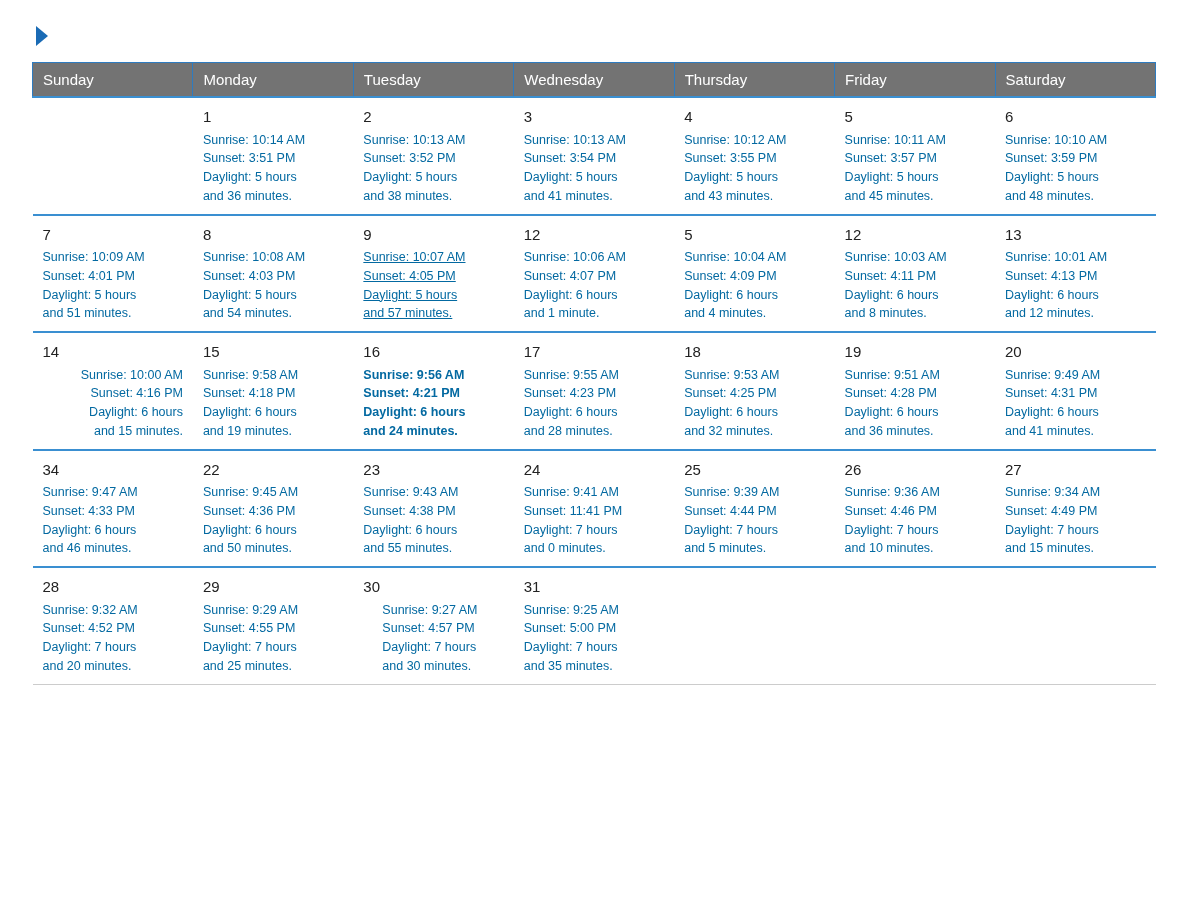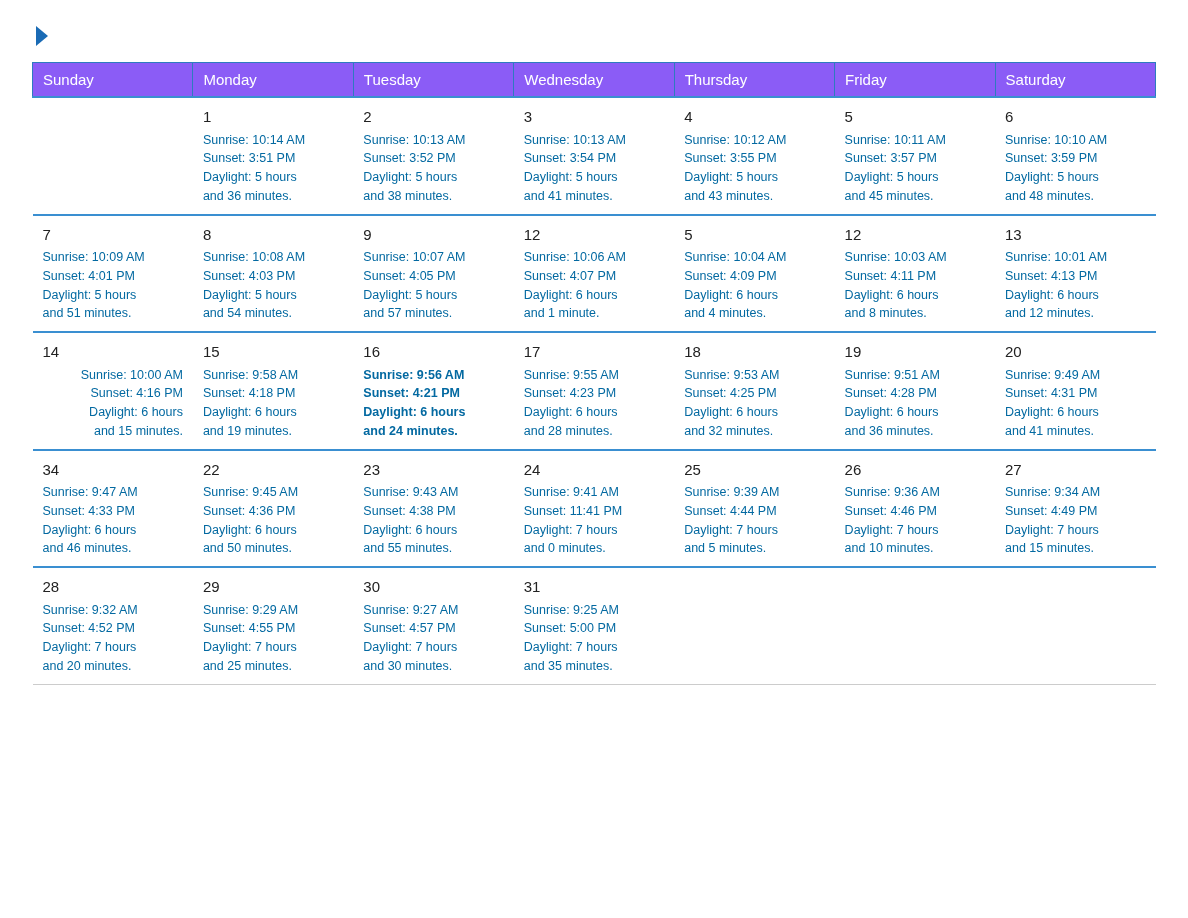--- a/index.html
+++ b/index.html
@@ -58,21 +58,21 @@
       font-size: 20px;
       font-weight: normal;
       color: #555;
     }
     table {
       width: 100%;
       border-collapse: collapse;
       font-size: 13px;
     }
     thead th {
-      background-color: #8b5cf6;
+      background-color: #737373;
       color: #fff;
       padding: 8px 10px;
       text-align: left;
       font-size: 15px;
       font-weight: normal;
       border: 1px solid #2e7bbf;
     }
     tbody td {
       vertical-align: top;
       padding: 8px 10px;
@@ -195,21 +195,21 @@
         </td>
         <td>
           <span class="cell-num">8</span>
           <div class="cell-info" style="white-space: pre-line;">Sunrise: 10:08 AM
 Sunset: 4:03 PM
 Daylight: 5 hours
 and 54 minutes.</div>
         </td>
         <td>
           <span class="cell-num">9</span>
-          <div class="cell-info" style="white-space: pre-line;">Sunrise: 10:07 AM
+          <div class="cell-info" style="white-space: pre-line; text-decoration: underline;">Sunrise: 10:07 AM
 Sunset: 4:05 PM
 Daylight: 5 hours
 and 57 minutes.</div>
         </td>
         <td>
           <span class="cell-num">12</span>
           <div class="cell-info" style="white-space: pre-line;">Sunrise: 10:06 AM
 Sunset: 4:07 PM
 Daylight: 6 hours
 and 1 minute.</div>
@@ -348,21 +348,21 @@
         </td>
         <td>
           <span class="cell-num">29</span>
           <div class="cell-info" style="white-space: pre-line;">Sunrise: 9:29 AM
 Sunset: 4:55 PM
 Daylight: 7 hours
 and 25 minutes.</div>
         </td>
         <td>
           <span class="cell-num">30</span>
-          <div class="cell-info" style="white-space: pre-line;">Sunrise: 9:27 AM
+          <div class="cell-info" style="white-space: pre-line; margin-left: 19px;">Sunrise: 9:27 AM
 Sunset: 4:57 PM
 Daylight: 7 hours
 and 30 minutes.</div>
         </td>
         <td>
           <span class="cell-num">31</span>
           <div class="cell-info" style="white-space: pre-line;">Sunrise: 9:25 AM
 Sunset: 5:00 PM
 Daylight: 7 hours
 and 35 minutes.</div>

